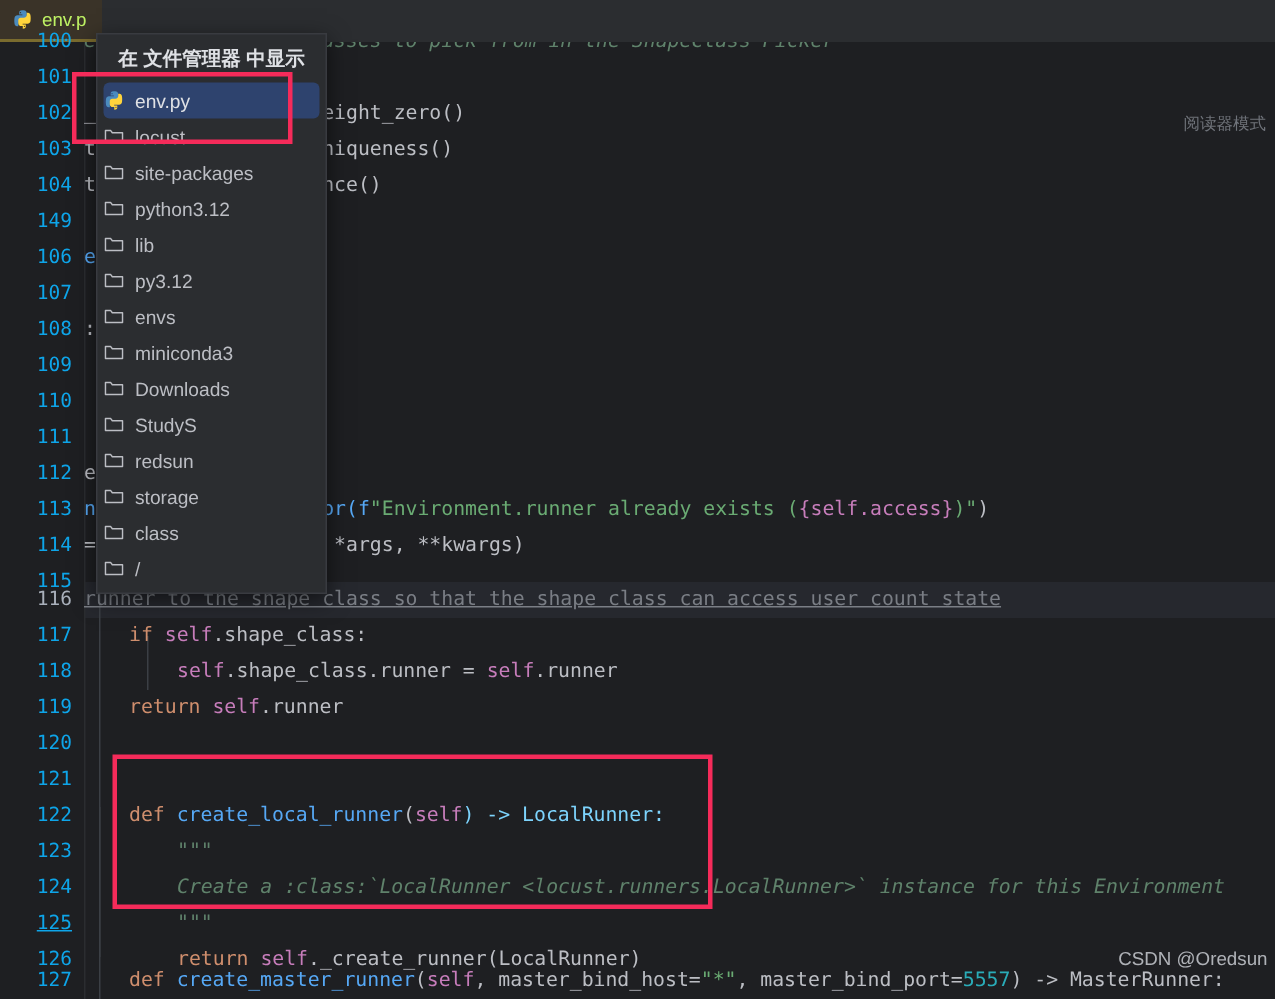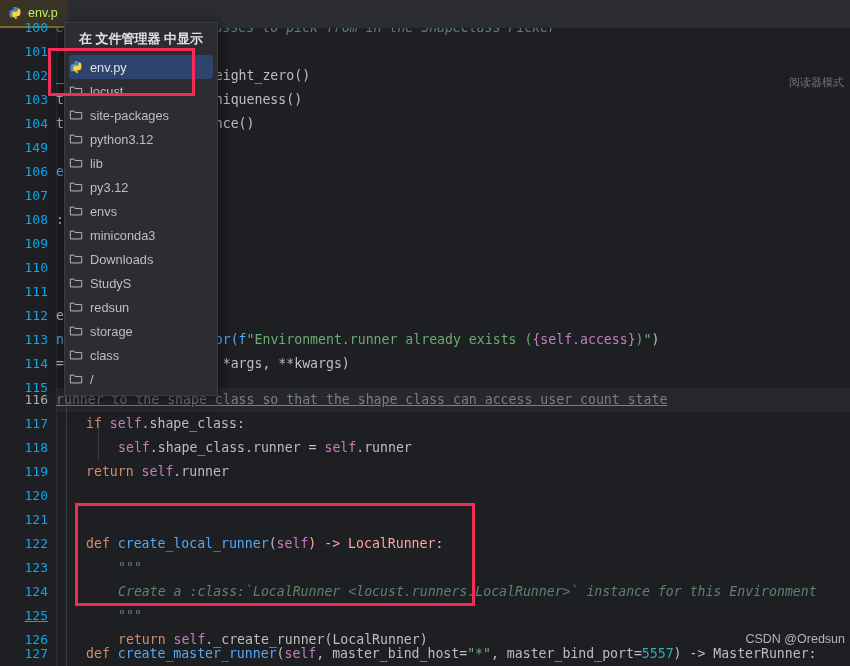--- a/index.html
+++ b/index.html
@@ -65,21 +65,21 @@
   }
 
   
   .kw   { color: #cf8e6d; }
   .fn   { color: #56a8f5; }
   .self { color: #c77dbb; }
   .str  { color: #6aab73; }
   .num  { color: #2aacb8; }
   .doc  { color: #5f826b; font-style: italic; }
   .cmt  { color: #7a7e85; }
-  .tp   { color: #fca5a5; }
+  .tp   { color: #7dd3fc; }
   .brc  { color: #bcbec4; }
 
   
   .popup {
     position: absolute; left: 64px; top: 22px; width: 154px; height: 374px;
     background: #2b2d30;
     border: 1px solid #393b40;
     box-shadow: 0 4px 14px rgba(0,0,0,.55);
   }
   .popup-title {

